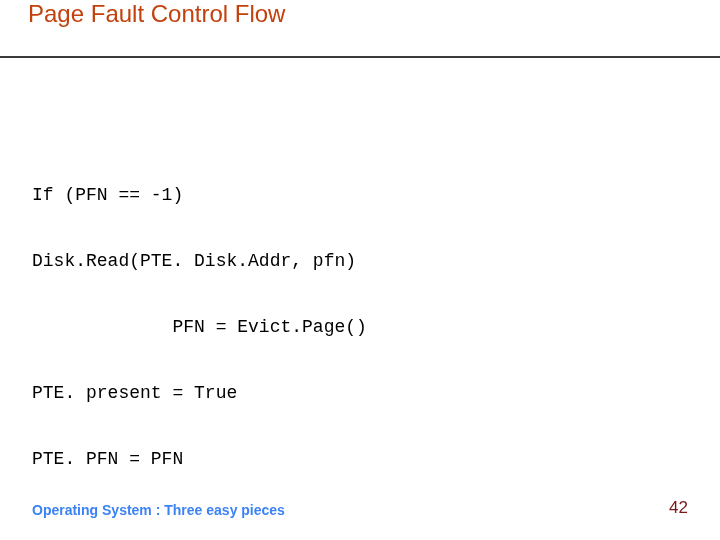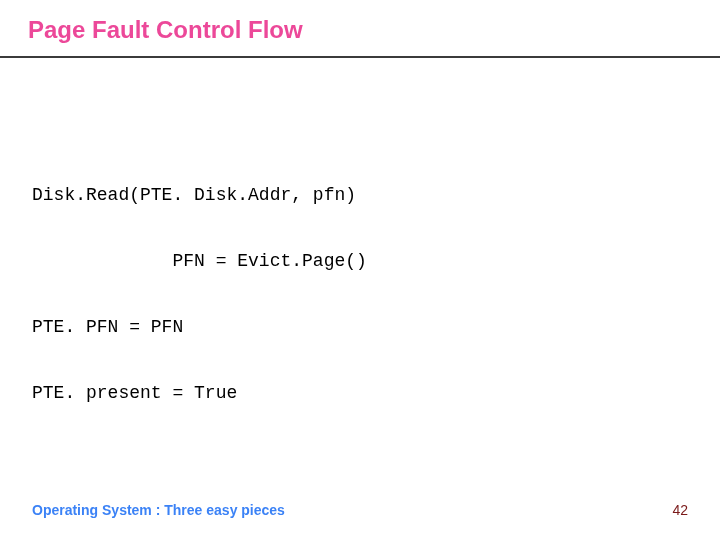--- a/index.html
+++ b/index.html
@@ -1,24 +1,24 @@
 <!DOCTYPE html>
 <html><head>
 <meta charset="utf-8">
 <style>
   * { margin: 0; padding: 0; box-sizing: border-box; }
   html, body { width: 720px; height: 540px; background: #fff; font-family: Arial, Helvetica, sans-serif; }
   .slide { position: relative; width: 720px; height: 540px; }
   .title {
     position: absolute;
     left: 28px;
-    top: 16px;
+    top: 0;
     font-size: 24px;
-    font-weight: bold;
-    color: #ec4899;
+    font-weight: normal;
+    color: #c2410c;
   }
   .title-rule {
     position: absolute;
     left: 0;
     top: 56px;
     width: 720px;
     height: 2px;
     background: #3b3b3b;
   }
   .code-block {
@@ -38,36 +38,37 @@
     left: 32px;
     bottom: 22px;
     font-size: 14px;
     font-weight: bold;
     color: #3b82f6;
   }
   .footer-right {
     position: absolute;
     right: 32px;
     bottom: 22px;
-    font-size: 14px;
+    font-size: 17px;
     color: #7a1818;
   }
 </style>
 </head>
 <body>
 
 <div class="slide">
 
   <div class="title">Page Fault Control Flow</div>
   <div class="title-rule"></div>
 
   <div class="code-block">
+    <span class="code-line">If (PFN == -1)</span>
     <span class="code-line">Disk.Read(PTE. Disk.Addr, pfn)</span>
     <span class="code-line">             PFN = Evict.Page()</span>
+    <span class="code-line">PTE. present = True</span>
     <span class="code-line">PTE. PFN = PFN</span>
-    <span class="code-line">PTE. present = True</span>
     
   </div>
 
   <div class="footer-left">Operating System : Three easy pieces</div>
   <div class="footer-right">42</div>
 
 </div>
 
 </body></html>

